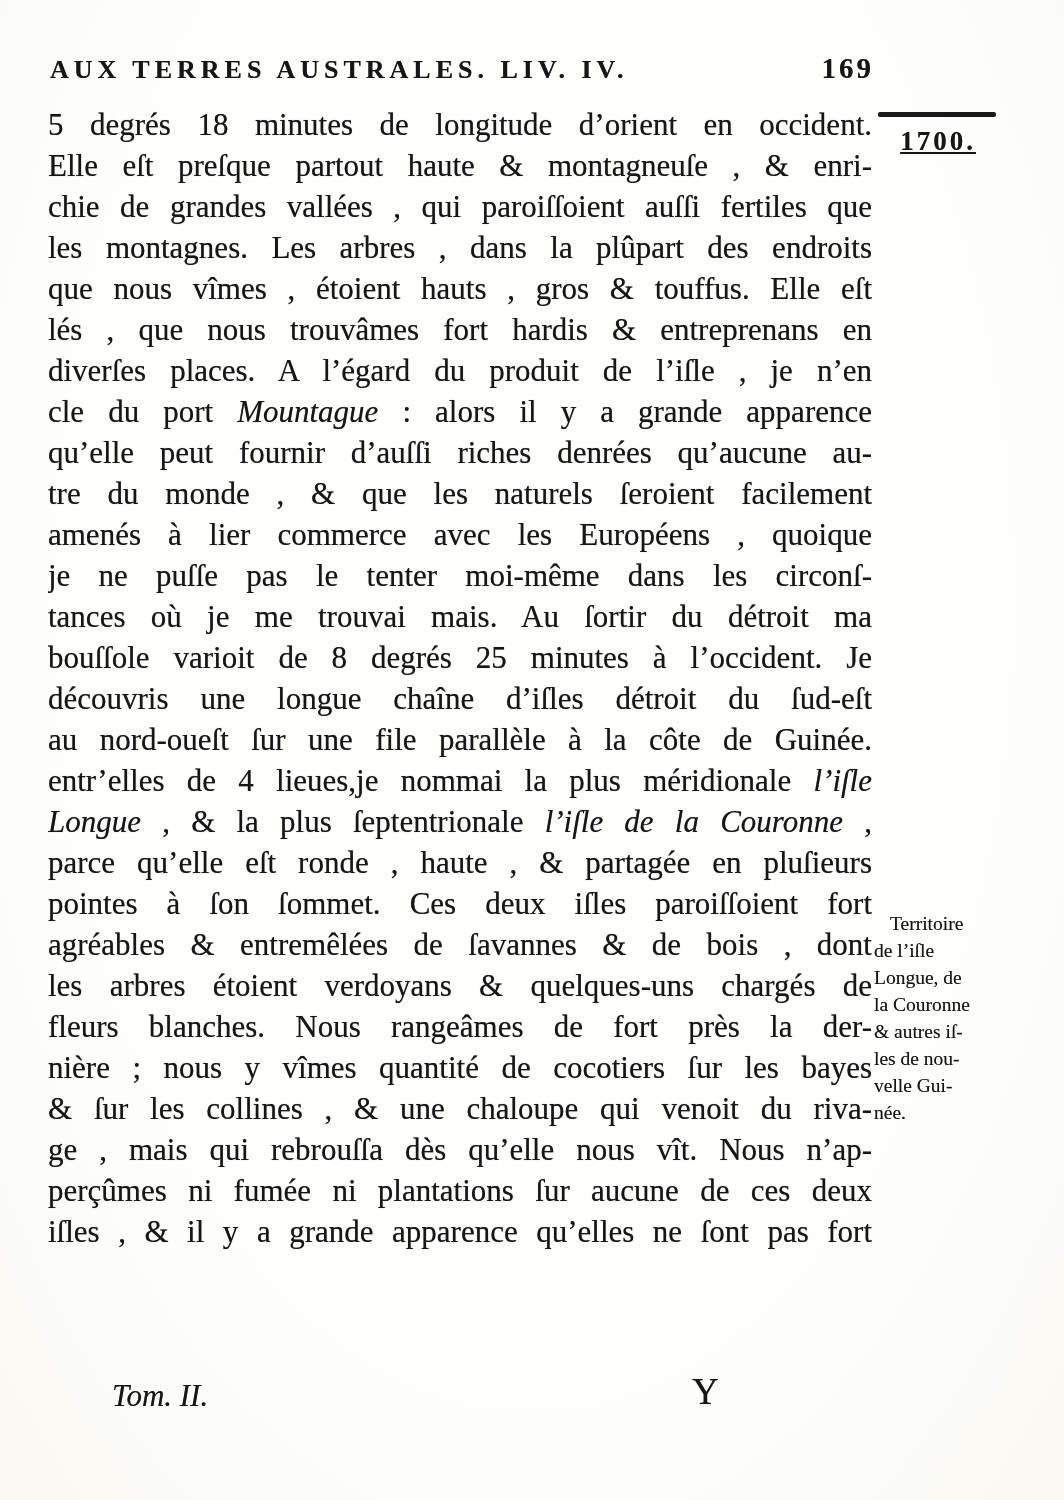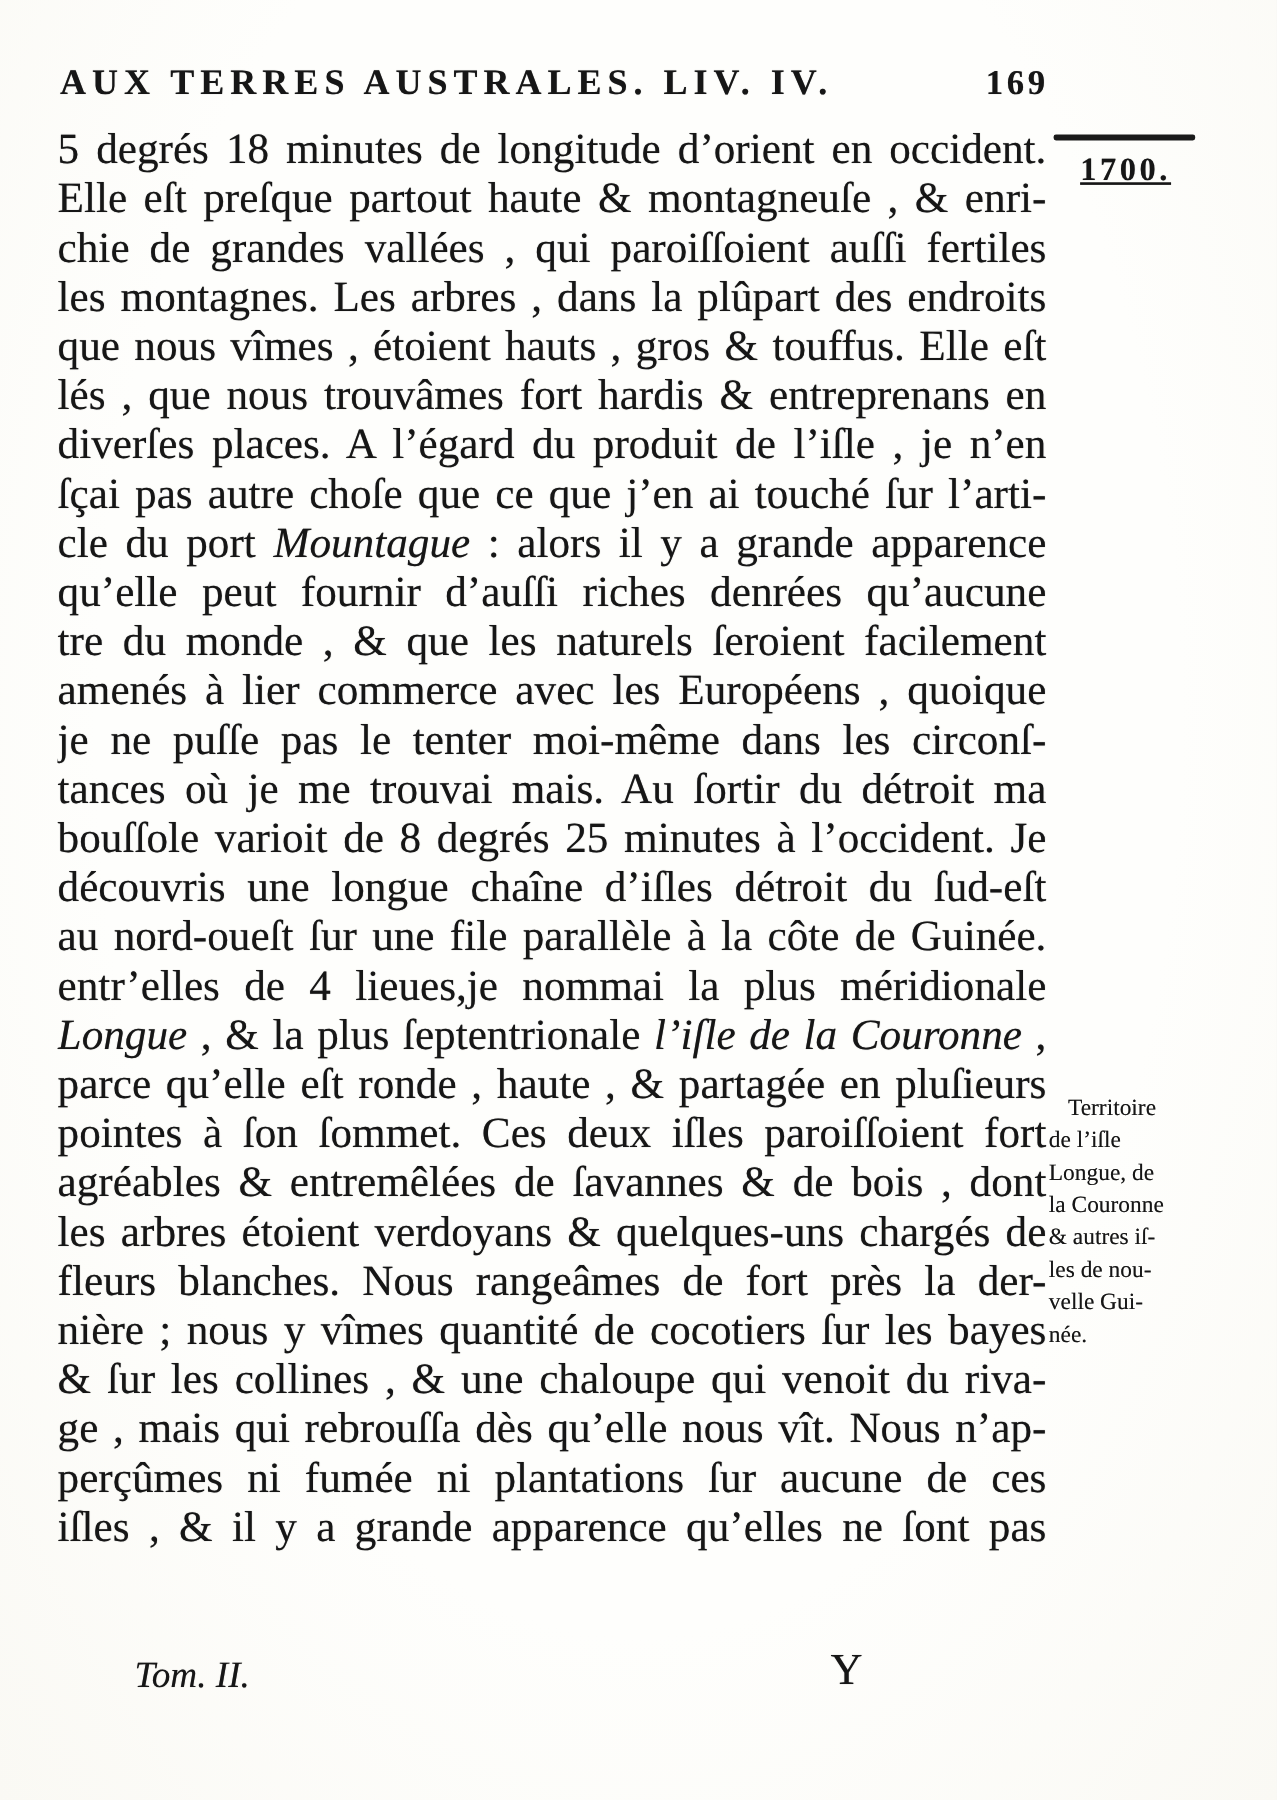--- a/index.html
+++ b/index.html
@@ -18,42 +18,42 @@
   
   .header {
     position: absolute;
     left: 50px; top: 52px;
     width: 824px;
     display: flex;
     justify-content: space-between;
     align-items: baseline;
   }
   .header .title {
-    font-size: 30px;
+    font-size: 26px;
     font-weight: 700;
     letter-spacing: 5px;
     text-shadow: 0 0 0.6px rgba(10,10,10,.55);
     white-space: nowrap;
   }
   .header .pagenum {
     font-size: 29px;
     font-weight: 700;
     letter-spacing: 3px;
     text-shadow: 0 0 0.6px rgba(10,10,10,.55);
   }
   
   .body-text {
     position: absolute;
     left: 48px; top: 104px;
     width: 824px;
   }
   .line {
     height: 41px;
     line-height: 41px;
-    font-size: 36px;
+    font-size: 31px;
     overflow: hidden;
     text-align: justify;
     text-shadow: 0 0 0.7px rgba(10,10,10,.6);
     word-spacing: 2px;
   }
   .line::after { content: ""; display: inline-block; width: 100%; height: 0; }
   .it { font-style: italic; }
   
   .margin-year {
     position: absolute;
@@ -116,21 +116,20 @@
   </div>
 
   <div class="body-text">
       <div class="line"><span>5 degrés 18 minutes de longitude d’orient en occident.</span></div>
       <div class="line"><span>Elle eſt preſque partout haute &amp; montagneuſe , &amp; enri-</span></div>
       <div class="line"><span>chie de grandes vallées , qui paroiſſoient auſſi fertiles que</span></div>
       <div class="line"><span>les montagnes.  Les arbres , dans la plûpart des endroits</span></div>
       <div class="line"><span>que nous vîmes , étoient hauts , gros &amp; touffus. Elle eſt</span></div>
       <div class="line"><span>lés , que nous trouvâmes fort hardis &amp; entreprenans en</span></div>
       <div class="line"><span>diverſes places. A l’égard du produit de l’iſle , je n’en</span></div>
-      <div class="line"><span>ſçai pas autre choſe que ce que j’en ai touché ſur l’arti-</span></div>
       <div class="line"><span>cle du port </span><span class="it">Mountague</span><span> : alors il y a grande apparence</span></div>
       <div class="line"><span>qu’elle peut fournir d’auſſi riches denrées qu’aucune au-</span></div>
       <div class="line"><span>tre du monde , &amp; que les naturels ſeroient facilement</span></div>
       <div class="line"><span>amenés à lier commerce avec les Européens , quoique</span></div>
       <div class="line"><span>je ne puſſe pas le tenter moi-même dans les circonſ-</span></div>
       <div class="line"><span>tances où je me trouvai mais. Au ſortir du détroit ma</span></div>
       <div class="line"><span>bouſſole varioit de 8 degrés 25 minutes à l’occident. Je</span></div>
       <div class="line"><span>découvris une longue chaîne d’iſles détroit du ſud-eſt</span></div>
       <div class="line"><span>au nord-oueſt ſur une file parallèle à la côte de Guinée.</span></div>
       <div class="line"><span>entr’elles de 4 lieues,je nommai la plus méridionale </span><span class="it">l’iſle</span></div>

